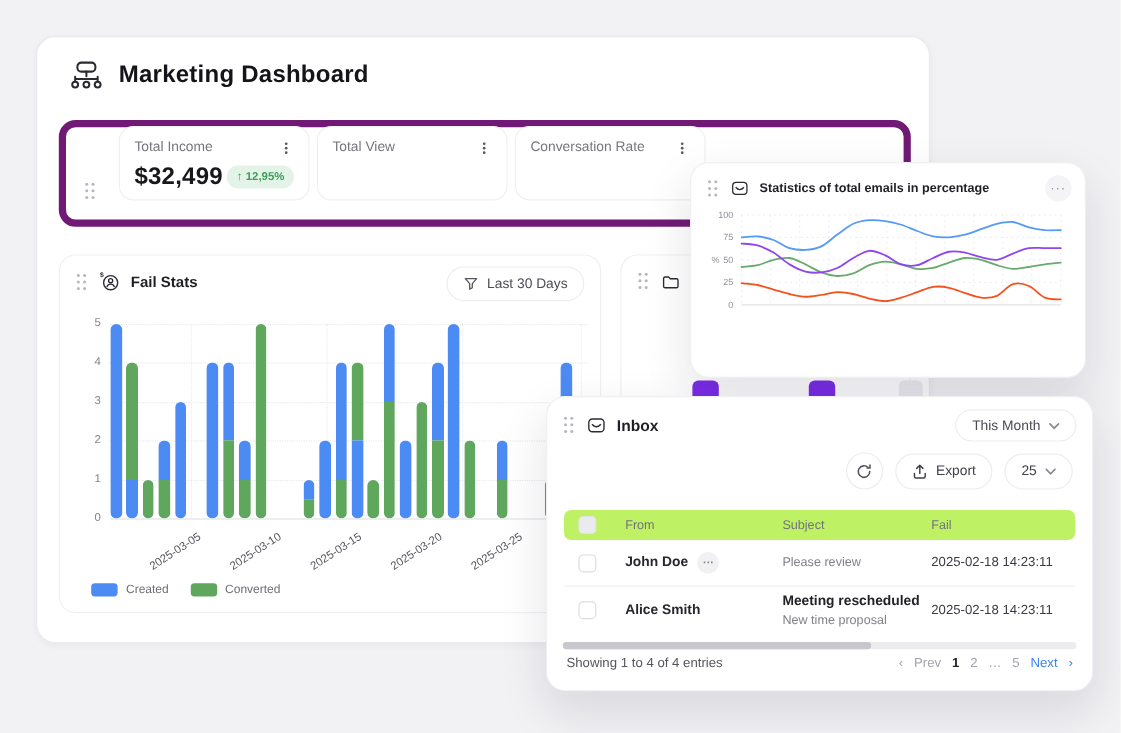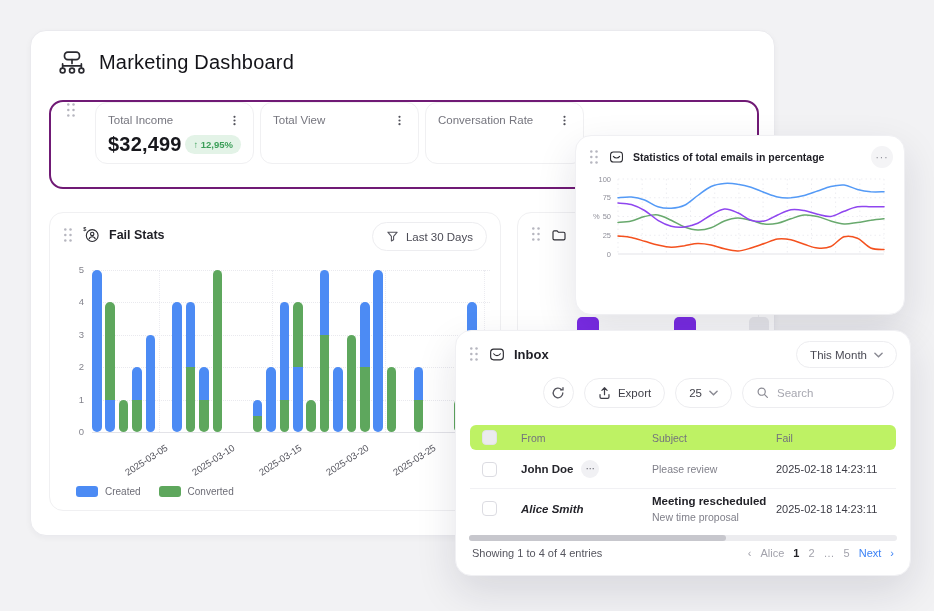--- a/index.html
+++ b/index.html
@@ -4,25 +4,25 @@
 <style>
   *{margin:0;padding:0;box-sizing:border-box}
   html,body{width:934px;height:611px}
   .stage{position:relative;width:934px;height:611px;background:#f2f2f4;overflow:hidden;
          font-family:"Liberation Sans","DejaVu Sans",sans-serif;color:#1c1c21}
   .panel{position:absolute;background:#fff;border-radius:16px}
   #main-card{left:30px;top:30px;width:745px;height:506px;border:1px solid #eaeaee;box-shadow:0 2px 6px rgba(20,20,40,.04);z-index:1}
   .float{border:1px solid #f0f0f3;box-shadow:0 16px 40px rgba(25,25,55,.12)}
   
   .hdr{position:absolute;left:26px;top:18px;display:flex;align-items:center;gap:12px}
-  .page-title{font-size:20px;font-weight:400;letter-spacing:.2px;color:#141419}
+  .page-title{font-size:20px;font-weight:700;letter-spacing:.2px;color:#141419}
   
   .drag-handle{display:inline-flex;width:12px;height:16px;align-items:center;justify-content:center;cursor:grab}
   
-  #stats-row{position:absolute;left:18px;top:69px;width:710px;height:89px;border:2px solid #701a75;border-radius:14px;display:flex;align-items:flex-start;padding:0 10px 16px 14px}
+  #stats-row{position:absolute;left:18px;top:69px;width:710px;height:89px;border:6px solid #701a75;border-radius:14px;display:flex;align-items:flex-end;padding:0 10px 16px 14px}
   #stats-row .drag-handle{margin-right:18px}
   .stat-card{width:159px;height:62px;border:1px solid #f0f0f2;border-radius:12px;background:#fff;padding:10px 12px;margin-right:6px;flex:none}
   .stat-top{display:flex;justify-content:space-between;align-items:center}
   .stat-label{font-size:11.5px;color:#75757e}
   .stat-bottom{display:flex;justify-content:space-between;align-items:center;margin-top:6px}
   .stat-value{font-size:20px;font-weight:700;color:#17171c;letter-spacing:.2px}
   .badge{font-size:9.5px;font-weight:700;padding:4px 8px;border-radius:10px;white-space:nowrap}
   .badge.up{background:#e3f3e7;color:#3b9e58}
   .badge.down{background:#fdeae3;color:#f15b2b}
   .kebab{display:inline-flex;width:14px;height:14px;align-items:center;justify-content:center;cursor:pointer}
@@ -448,29 +448,20 @@
         <span>Export</span>
       </button>
       <button class="tool-pill">
         <span>25</span>
         <span>
           <svg width="9" height="6" viewBox="0 0 10 6" fill="none" stroke="#8a8a93" stroke-width="1.6" stroke-linecap="round">
               <path d="M1 1l4 4 4-4"></path>
             </svg>
         </span>
       </button>
-      <div class="tool-pill" id="search-box">
-        <span>
-          <svg width="13" height="13" viewBox="0 0 16 16" fill="none" stroke="#8a8a93" stroke-width="1.5" stroke-linecap="round">
-            <circle cx="7" cy="7" r="4.4"></circle>
-              <path d="M10.6 10.6 14 14"></path>
-          </svg>
-        </span>
-        <input type="text" placeholder="Search" style="">
-      </div>
     </div>
 
     <div id="inbox-table">
       <div class="t-head">
         <span class="cbx"></span>
         <span style="padding-left:9px">From</span>
         <span style="padding-left:8px">Subject</span>
         <span style="padding-left:8px">Fail</span>
       </div>
       <div id="table-rows">
@@ -480,41 +471,41 @@
               <span>John Doe</span>
               <span class="row-menu">···</span>
             </div>
             <div class="subj" style="padding-left: 8px;">
               <span>Please review</span>
             </div>
             <div class="date-cell" style="padding-left: 8px;">2025-02-18 14:23:11</div>
           </div>
           <div class="t-row">
             <span class="cbx"></span>
-            <div class="from-cell" style="padding-left: 9px; font-style: italic;">
+            <div class="from-cell" style="padding-left: 9px;">
               <span>Alice Smith</span>
             </div>
             <div class="subj" style="padding-left: 8px;">
               <b>Meeting rescheduled</b>
               <span>New time proposal</span>
             </div>
             <div class="date-cell" style="padding-left: 8px;">2025-02-18 14:23:11</div>
           </div>
         </div>
     </div>
 
     <div id="hscroll">
       <div id="hscroll-thumb"></div>
     </div>
 
     <div id="inbox-footer">
       <span>Showing 1 to 4 of 4 entries</span>
       <div id="pagination">
           <span class="pg muted">‹</span>
-          <span class="pg muted">Alice</span>
+          <span class="pg muted">Prev</span>
           <span class="pg active">1</span>
           <span class="pg muted">2</span>
           <span class="pg muted">…</span>
           <span class="pg muted">5</span>
           <span class="pg accent">Next</span>
           <span class="pg accent">›</span>
         </div>
     </div>
   </div>
 </div>

